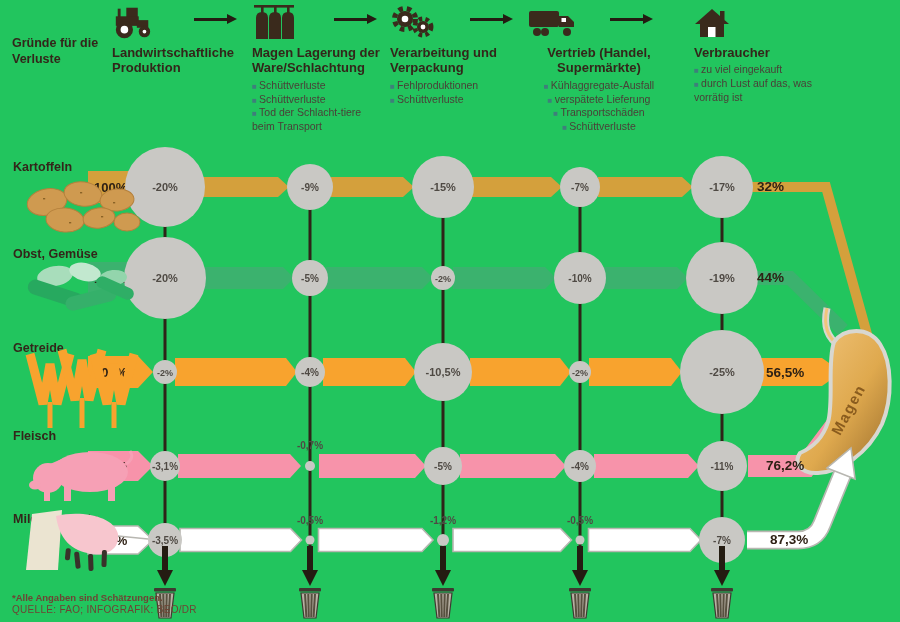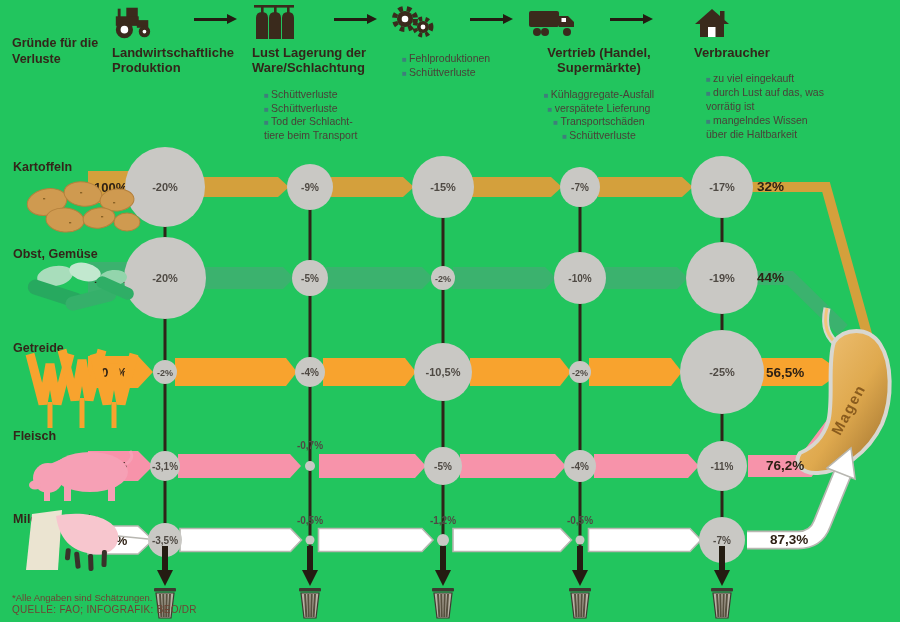--- a/index.html
+++ b/index.html
@@ -3,38 +3,38 @@
 <meta charset="utf-8">
 <style>
   html,body{margin:0;padding:0;background:#fff;}
   .canvas{position:relative;width:900px;height:622px;background:#22c55e;overflow:hidden;
           font-family:"Liberation Sans",sans-serif;}
   .page-title{position:absolute;left:12px;top:36px;width:95px;font-size:12.5px;font-weight:bold;
               color:#33261a;line-height:1.25;}
   .stage{position:absolute;top:4px;}
   .icon-wrap{height:36px;display:flex;align-items:flex-end;}
   .stage-title{font-size:13px;font-weight:bold;color:#33261a;line-height:1.18;margin:5px 0 3px;}
-  .stage-bullets{list-style:none;margin:12px;padding:0;}
+  .stage-bullets{list-style:none;margin:0;padding:0;}
   .stage-bullets li{font-size:10.5px;color:#4a4038;line-height:1.32;}
   .stage-bullets li::before{content:"■ ";color:#3e7f7b;font-size:8px;}
   .head-arrow{position:absolute;top:14px;width:44px;height:12px;}
   .head-arrow .bar{position:absolute;left:0;top:4.2px;width:33px;height:2.6px;background:#241c12;}
   .head-arrow .tip{position:absolute;left:33px;top:0;width:0;height:0;
                    border-left:10px solid #241c12;border-top:5.5px solid transparent;
                    border-bottom:5.5px solid transparent;}
   #flow-svg{position:absolute;left:0;top:0;}
   #flow-svg text{font-family:"Liberation Sans",sans-serif;}
   .row-label{fill:#33261a;font-weight:bold;font-size:12.5px;}
   .pct-start{fill:#2e2115;font-weight:bold;font-size:13px;}
   .pct-end{fill:#2e2115;font-weight:bold;font-size:13.5px;}
   .circle-val{fill:#4f4a44;font-weight:bold;text-anchor:middle;}
   .above-val{fill:#4f4a44;font-weight:bold;font-size:10px;text-anchor:middle;}
   .magen-label{fill:#8a5c1e;font-weight:bold;font-size:15px;letter-spacing:1.5px;text-anchor:middle;}
   .footnote{position:absolute;left:12px;top:592px;}
-  .fn1{font-size:9.5px;font-weight:normal;color:#6e4434;}
+  .fn1{font-size:9.5px;font-weight:bold;color:#6e4434;}
   .fn2{font-size:10px;color:#6e4434;margin-top:1px;letter-spacing:.3px;}
 </style>
 </head>
 <body>
 
 <div class="canvas">
   <div class="page-title">Gründe für die Verluste</div>
   <div id="stages">
       <div class="stage" style="left: 112px; width: 128px;">
         <div class="icon-wrap">
@@ -54,38 +54,39 @@
           <svg width="46" height="36" viewBox="0 0 46 36">
     <rect x="2" y="1" width="40" height="2.6" fill="#3a2a1c"></rect>
     <rect x="9" y="1" width="2.6" height="8" fill="#3a2a1c"></rect>
             <rect x="22" y="1" width="2.6" height="8" fill="#3a2a1c"></rect>
             <rect x="35" y="1" width="2.6" height="8" fill="#3a2a1c"></rect>
     <path d="M4,35 v-21 q0,-6 6,-6 q6,0 6,6 v21 z" fill="#3a2a1c"></path>
     <path d="M17,35 v-21 q0,-6 6,-6 q6,0 6,6 v21 z" fill="#3a2a1c"></path>
     <path d="M30,35 v-21 q0,-6 6,-6 q6,0 6,6 v21 z" fill="#3a2a1c"></path>
           </svg>
         </div>
-        <div class="stage-title">Lust Lagerung der Ware/Schlachtung</div>
+        <div class="stage-title">Magen Lagerung der Ware/Schlachtung</div>
         <ul class="stage-bullets">
           <li>Schüttverluste</li>
           <li>Schüttverluste</li>
           <li>Tod der Schlacht-tiere beim Transport</li>
         </ul>
       </div>
       <div class="stage" style="left: 390px; width: 130px;">
         <div class="icon-wrap">
           <svg width="46" height="36" viewBox="0 0 46 36">
     <circle cx="15" cy="15" r="8" fill="#3a2a1c"></circle>
     <circle cx="15" cy="15" r="10.5" fill="none" stroke="#3a2a1c" stroke-width="5" stroke-dasharray="4.5 4"></circle>
     <circle cx="15" cy="15" r="3.3" fill="#fff"></circle>
     <circle cx="33" cy="23" r="6" fill="#3a2a1c"></circle>
     <circle cx="33" cy="23" r="8.2" fill="none" stroke="#3a2a1c" stroke-width="4.5" stroke-dasharray="3.6 3.2"></circle>
     <circle cx="33" cy="23" r="2.4" fill="#fff"></circle>
           </svg>
         </div>
+        <div class="stage-title">Verarbeitung und Verpackung</div>
         <ul class="stage-bullets">
           <li>Fehlproduktionen</li>
           <li>Schüttverluste</li>
         </ul>
       </div>
       <div class="stage" style="left: 528px; width: 142px; text-align: center;">
         <div class="icon-wrap">
           <svg width="48" height="32" viewBox="0 0 48 32">
     <rect x="1" y="3" width="30" height="16" rx="2" fill="#3a2a1c"></rect>
     <path d="M31,8 h9 l6,6 v5 h-15 z" fill="#3a2a1c"></path>
@@ -109,21 +110,20 @@
     <rect x="26" y="3" width="4.5" height="9" fill="#3a2a1c"></rect>
     <polygon points="18,1 1,16 35,16" fill="#3a2a1c"></polygon>
     <rect x="6" y="14" width="24" height="15" fill="#3a2a1c"></rect>
     <rect x="14" y="19" width="7.5" height="10" fill="#fff"></rect>
           </svg>
         </div>
         <div class="stage-title">Verbraucher</div>
         <ul class="stage-bullets">
           <li>zu viel eingekauft</li>
           <li>durch Lust auf das, was vorrätig ist</li>
-          <li>mangelndes Wissen über die Haltbarkeit</li>
         </ul>
       </div>
       <div class="head-arrow" style="left: 194px;">
         <div class="bar"></div>
         <div class="tip"></div>
       </div>
       <div class="head-arrow" style="left: 334px;">
         <div class="bar"></div>
         <div class="tip"></div>
       </div>

